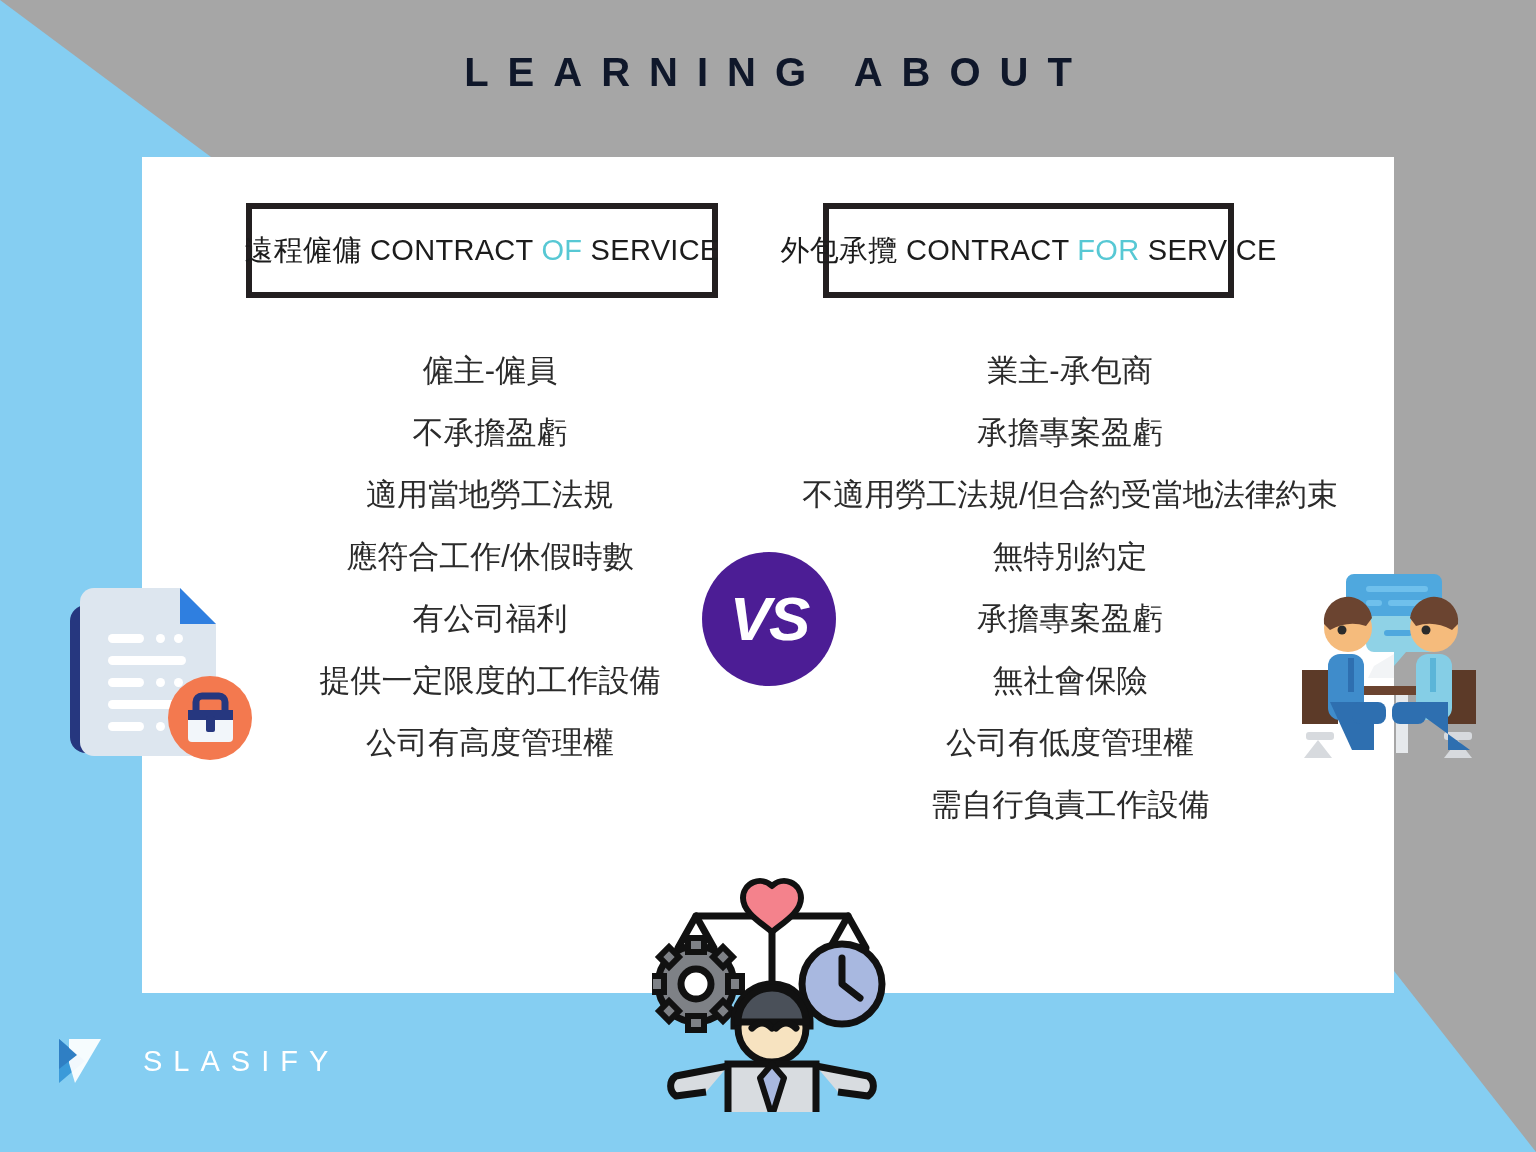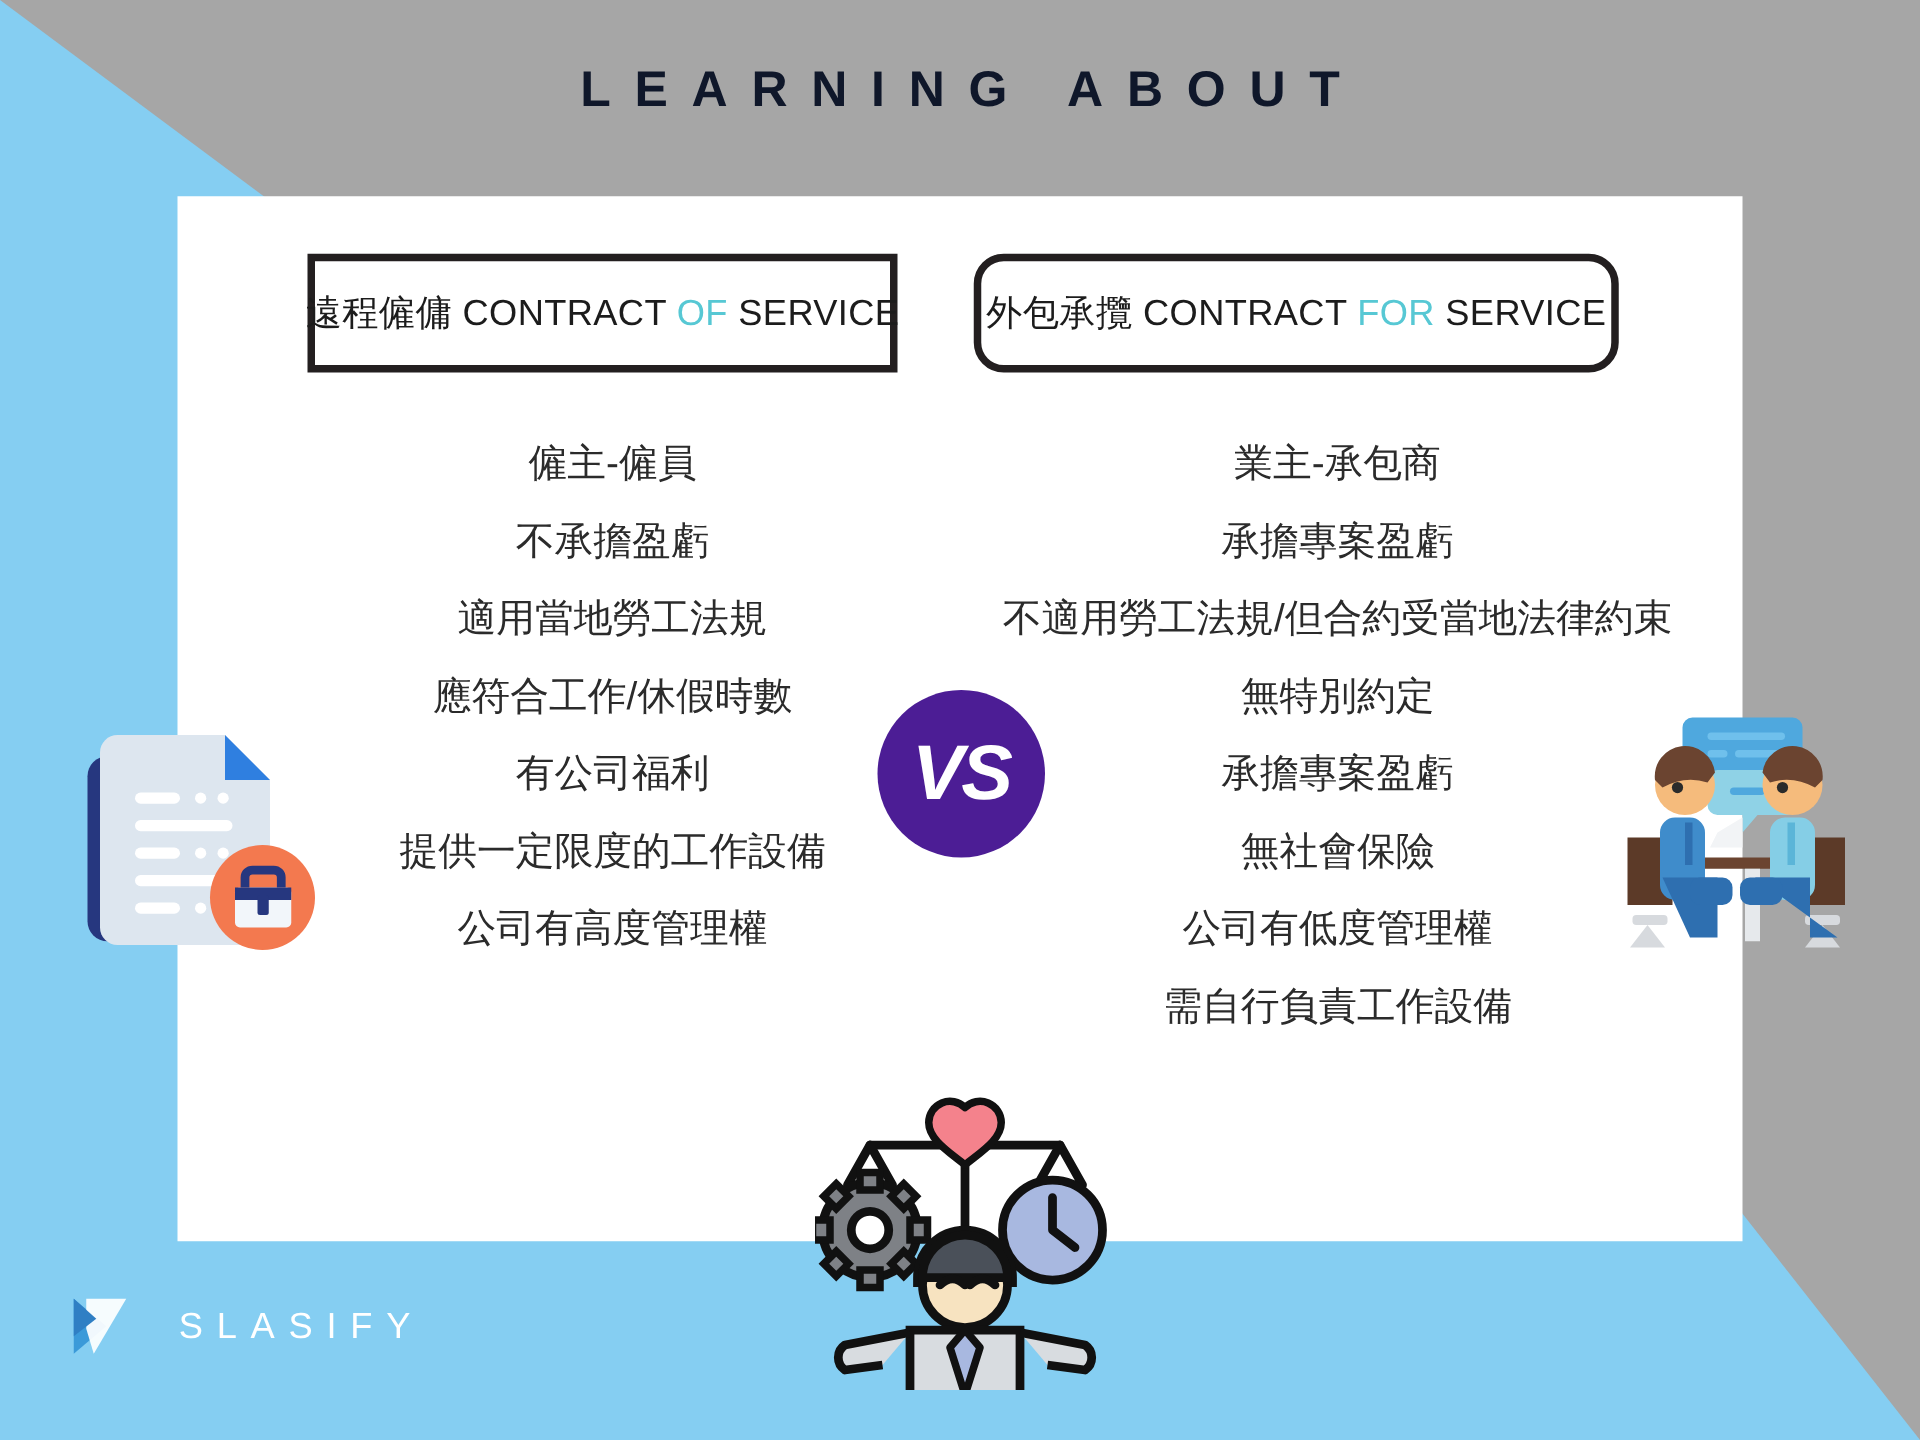--- a/index.html
+++ b/index.html
@@ -32,21 +32,21 @@
     text-indent:19px;
   }
   
   .hdr-box{
     position:absolute;top:203px;height:95px;
     border:6px solid #231f20;background:#fff;
     display:flex;align-items:center;justify-content:center;
     box-sizing:border-box;
   }
   .hdr-left{left:246px;width:472px;}
-  .hdr-right{left:779px;width:516px;border-radius:24px;}
+  .hdr-right{left:823px;width:411px;}
   .hdr-text{font-size:29px;color:#1c1c1c;white-space:nowrap;letter-spacing:.3px;}
   .hdr-text .accent{color:#57c8d4;}
   
   .col{position:absolute;top:340px;}
   .col-left{left:200px;width:580px;}
   .col-right{left:760px;width:620px;}
   .row{
     text-align:center;color:#2b2b2b;font-size:31px;
     height:62px;line-height:62px;white-space:nowrap;
   }

